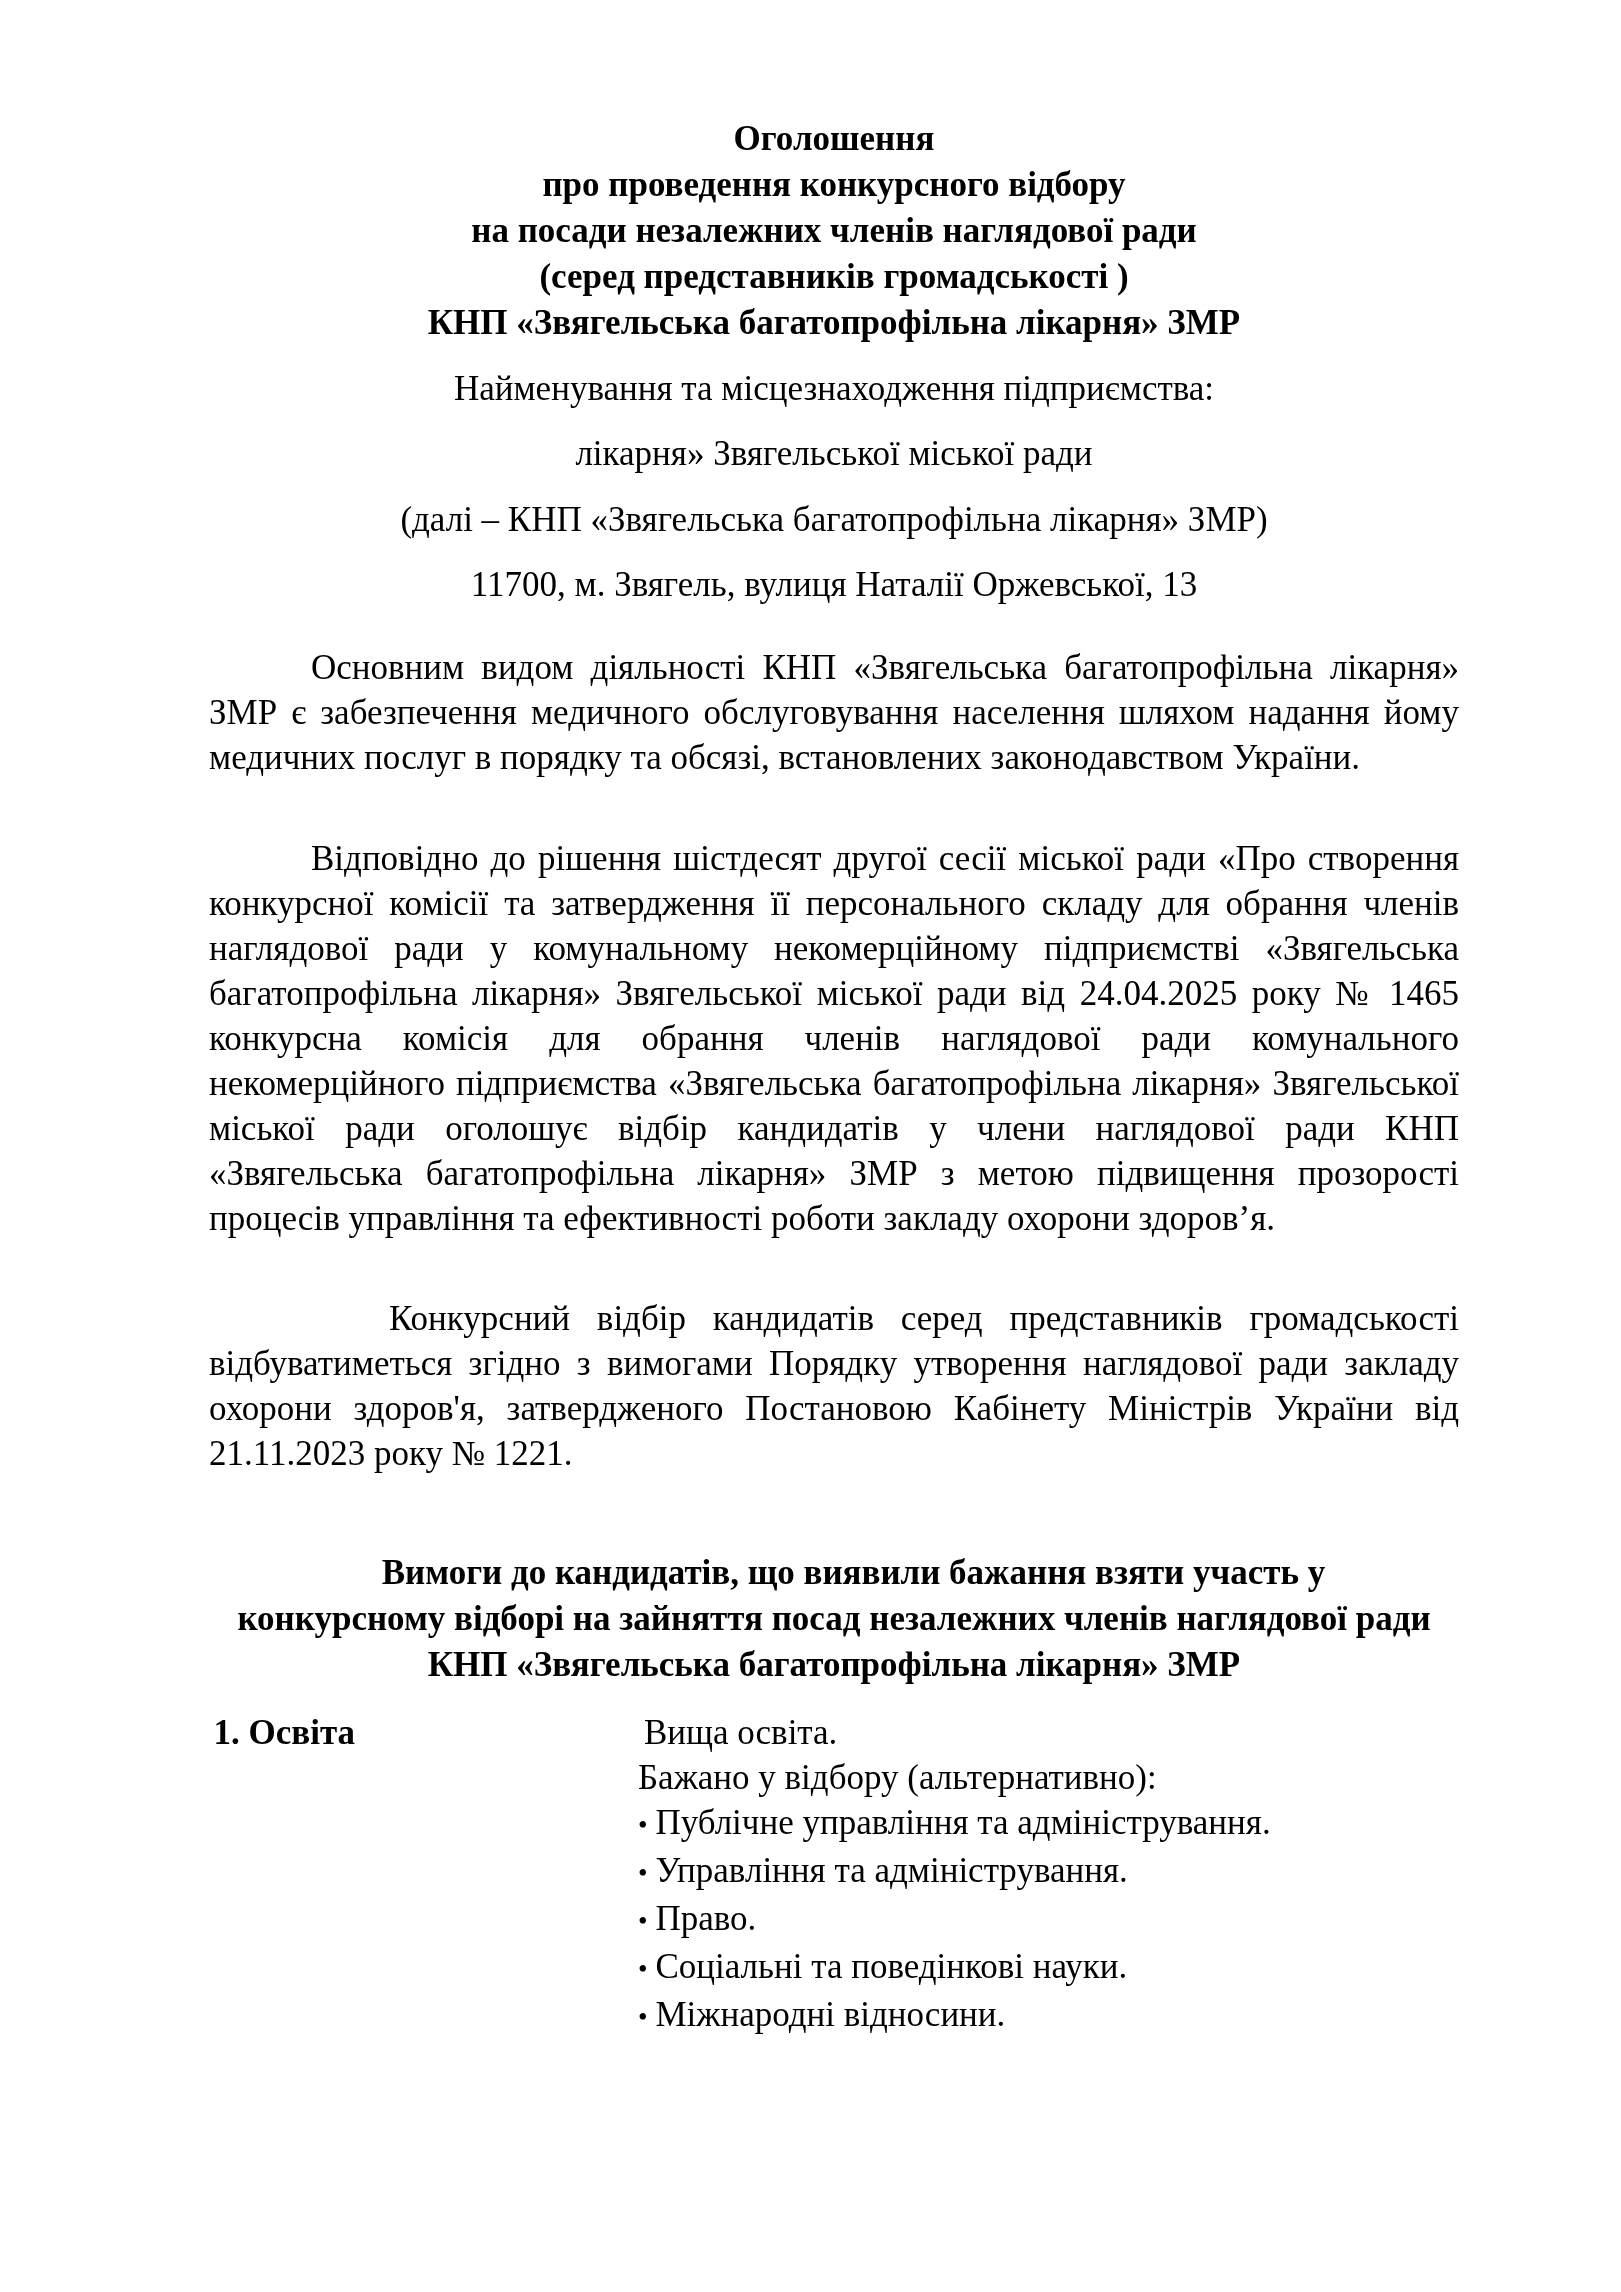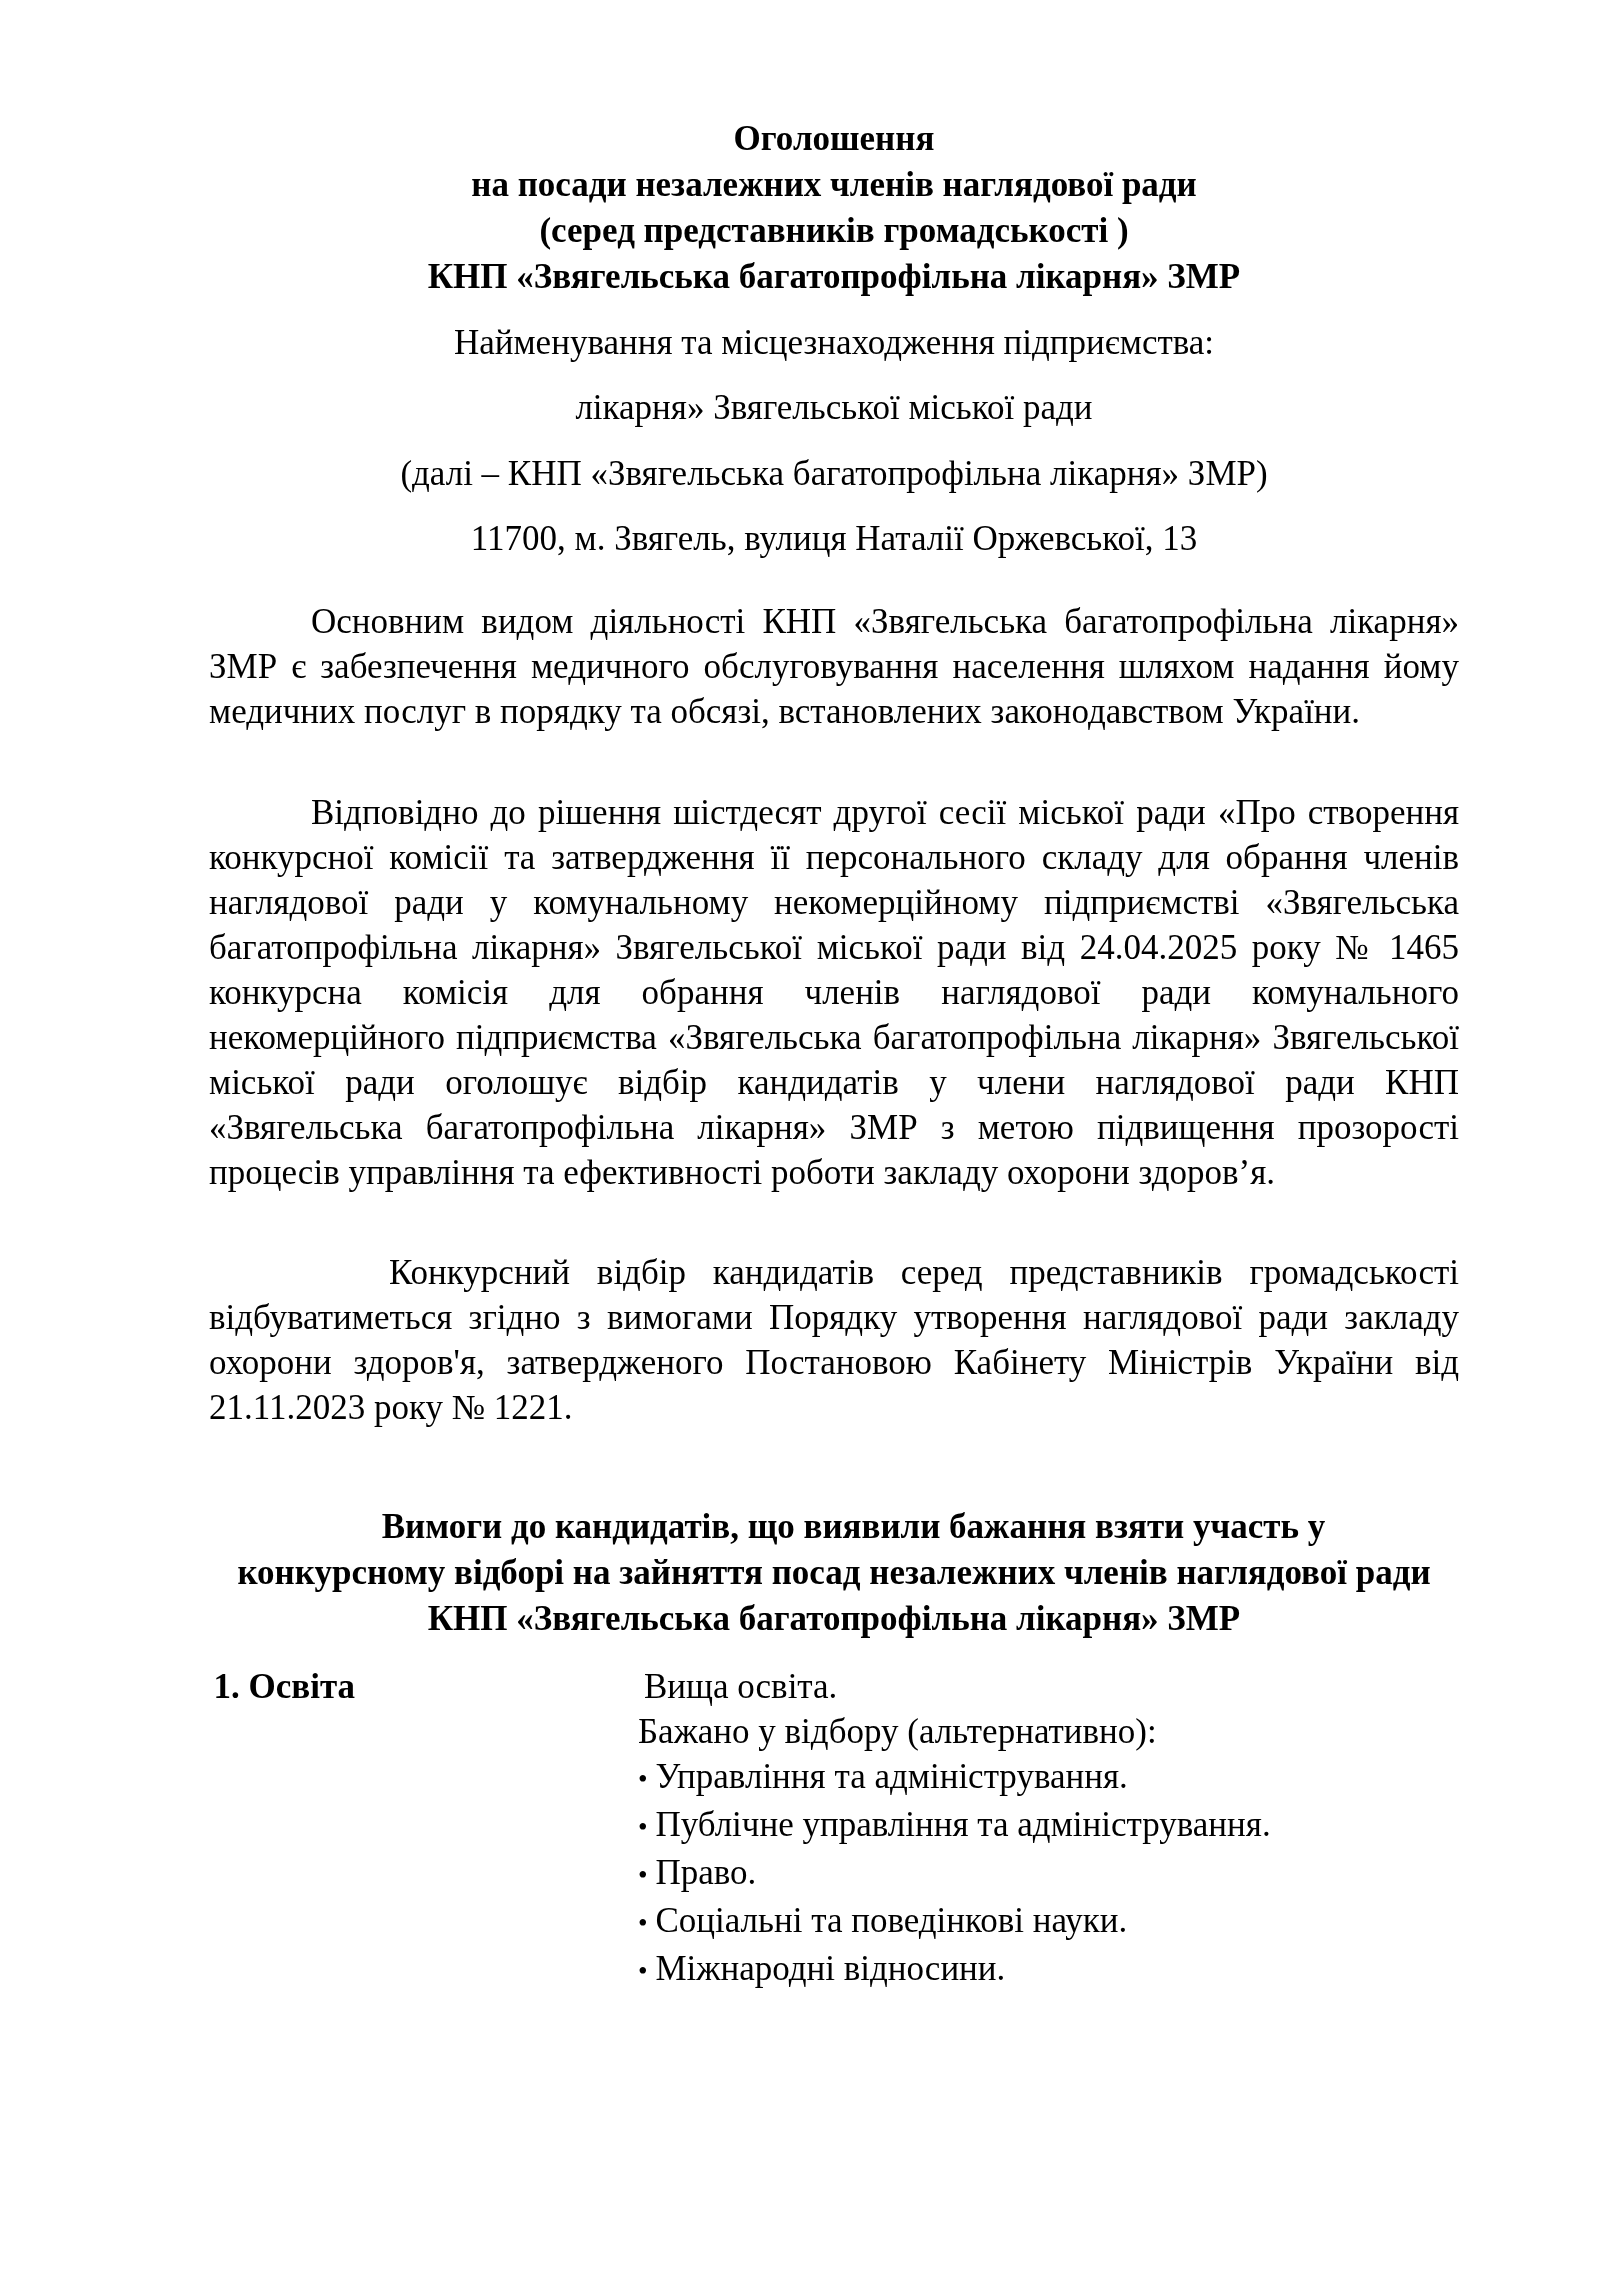--- a/index.html
+++ b/index.html
@@ -16,20 +16,21 @@
   .req-label { width:446px; padding-left:21.6px; box-sizing:border-box; font-weight:bold; }
   .req-body { flex:1; }
   .bullet::before { content:"\2022"; margin-right:7.8px; font-size:27.4px; }
 </style>
 </head>
 <body>
 
 <div class="page">
   <div>
     <div class="title">Оголошення</div>
+    <div class="title">про проведення конкурсного відбору</div>
     <div class="title">на посади незалежних членів наглядової ради</div>
     <div class="title">(серед представників громадськості )</div>
     <div class="title">КНП «Звягельська багатопрофільна лікарня» ЗМР</div>
   </div>
 
   <div class="gap1"></div>
   <div class="center">Найменування та місцезнаходження підприємства:</div>
   <div class="gap1"></div>
   <div class="center">лікарня» Звягельської міської ради</div>
   <div class="gap1"></div>
@@ -50,21 +51,21 @@
     <div class="title">конкурсному відборі на зайняття посад незалежних членів наглядової ради</div>
     <div class="title">КНП «Звягельська багатопрофільна лікарня» ЗМР</div>
   </div>
   <div class="gap2"></div>
 
   <div class="req-row">
     <div class="req-label">1. Освіта</div>
     <div class="req-body">
       <div style="padding-left:5.9px;">Вища освіта.</div>
       <div>Бажано у відбору (альтернативно):</div>
+      <div class="bullet">Публічне управління та адміністрування.</div>
       <div class="bullet">Управління та адміністрування.</div>
-      <div class="bullet">Публічне управління та адміністрування.</div>
       <div class="bullet">Право.</div>
       <div class="bullet">Соціальні та поведінкові науки.</div>
       <div class="bullet">Міжнародні відносини.</div>
     </div>
   </div>
 </div>
 
 
 </body></html>

